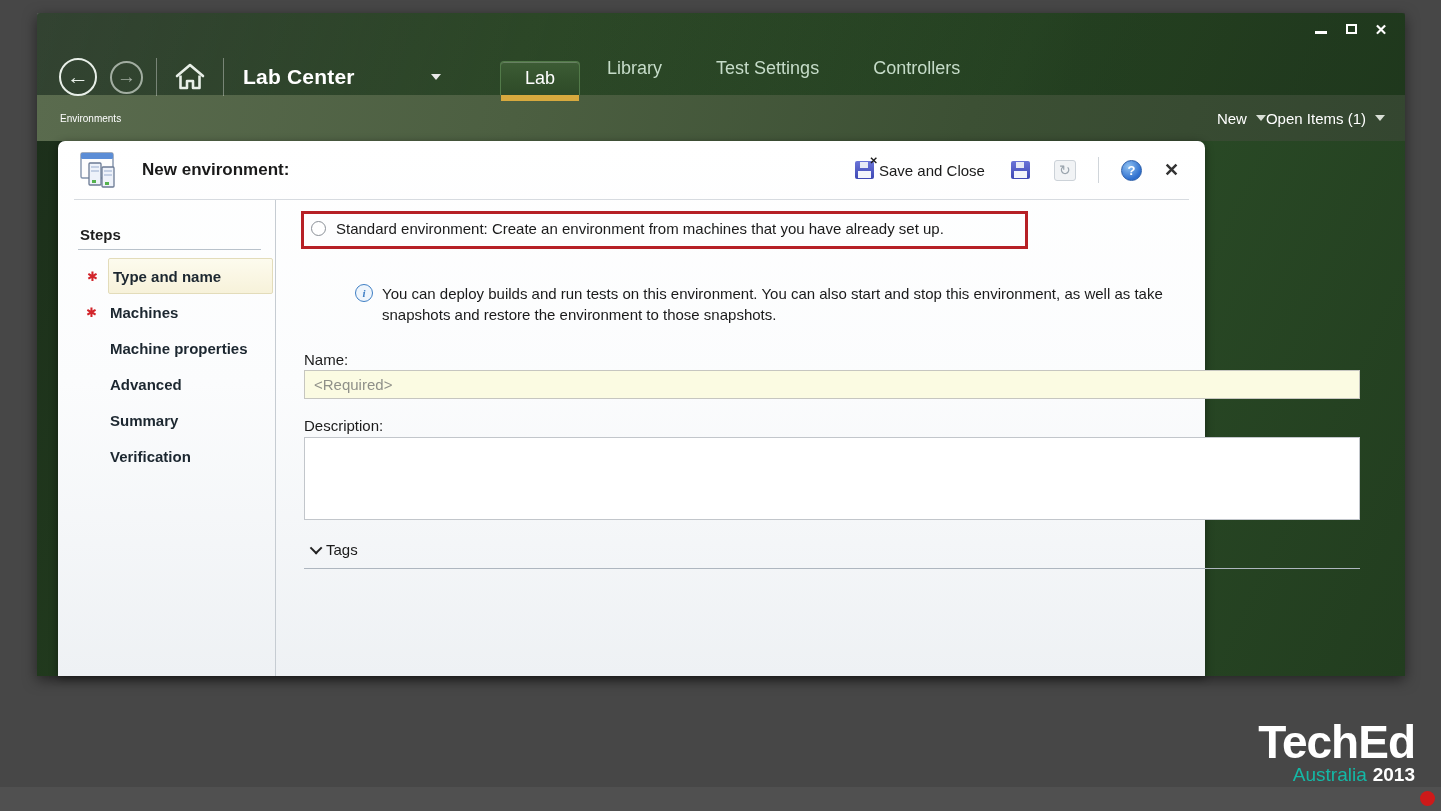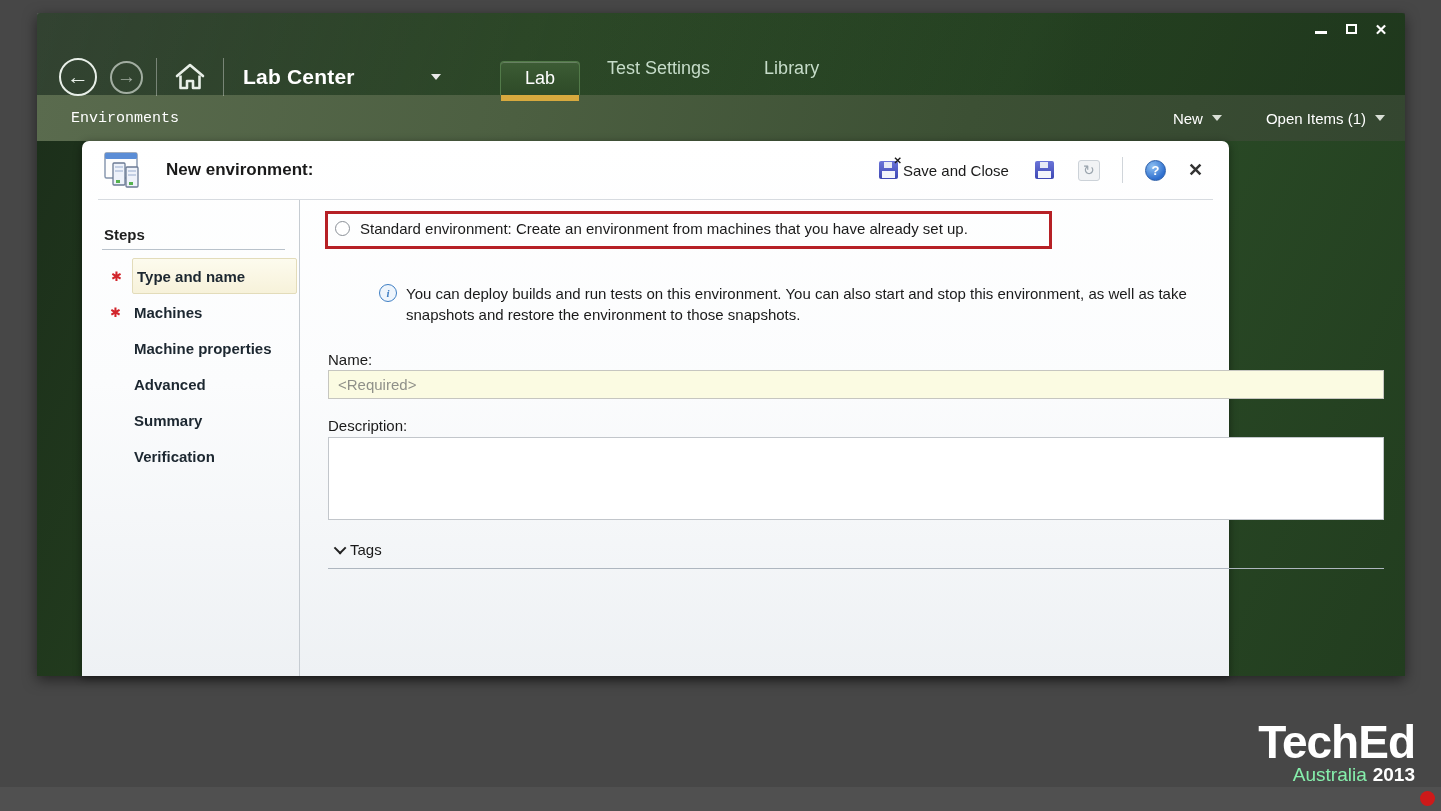--- a/index.html
+++ b/index.html
@@ -39,29 +39,29 @@
   .tab.active { position:relative; color:#fff; padding:0 24px;
     background:linear-gradient(#3d5c35, #33512c 60%, #2e4a28);
     border:1px solid #527a49; border-bottom:none; border-radius:4px 4px 0 0;
     box-shadow:inset 0 1px 0 rgba(255,255,255,.22);margin-top:20px; }
   .tab.active::after { content:""; position:absolute; left:0; right:0; bottom:-6px; height:6px; background:#d7a93e; }
 
   
   .env-bar { position:absolute; left:0; top:82px; width:100%; height:46px;
     background:linear-gradient(103deg,#5a6b4e 0%, #4c5f41 35%, #3c5034 68%, #344630 100%);
     display:flex; align-items:center; z-index:2; }
-  .env-title { color:#fff; font-size:15px; margin-left:34px;font-family:Liberation Mono, monospace; }
-  .env-right { margin-left:auto; display:flex; align-items:center; gap:44px; margin-right:20px; }
+  .env-title { color:#fff; font-size:10px; margin-left:23px; }
+  .env-right { margin-left:auto; display:flex; align-items:center; margin-right:20px; }
   .env-menu { display:flex; align-items:center; gap:9px; color:#fff; font-size:15px; cursor:default; }
   .env-menu .caret-down { border-top-color:#d9dfd6; }
 
   
   .dialog { position:absolute; left:21px; top:128px; width:1147px; height:535px;
     background:linear-gradient(#ffffff 0%, #fbfcfd 45%, #eef1f4 100%);
-    border-radius:7px 7px 0 0; box-shadow:0 2px 9px rgba(0,0,0,.45); z-index:6;margin-left:24px; }
+    border-radius:7px 7px 0 0; box-shadow:0 2px 9px rgba(0,0,0,.45); z-index:6; }
 
   .dialog-header { position:absolute; left:0; top:0; right:0; height:58px; display:flex; align-items:center; padding:0 18px; }
   .dialog-icon { width:42px; height:38px; margin-left:2px; }
   .dialog-title { font-size:17px; font-weight:bold; color:#1a1a1a; margin-left:22px; }
   .header-rule { position:absolute; left:16px; right:16px; top:58px; height:1px; background:#d7dbe0; }
 
   .dlg-toolbar { margin-left:auto; display:flex; align-items:center; }
   .tb-btn { display:flex; align-items:center; gap:5px; font-size:15px; color:#1a1a1a; cursor:default; }
   .floppy { position:relative; width:19px; height:18px; }
   .floppy .body { position:absolute; inset:0; background:linear-gradient(#6a74d8,#3d47b4); border-radius:2px; }
@@ -119,21 +119,21 @@
   .chev-down { width:9px; height:9px; border-left:2.5px solid #222; border-bottom:2.5px solid #222;
     transform:rotate(-45deg) translateY(-2px); }
   .tags-label { font-size:15px; color:#1a1a1a; }
   .tags-rule { position:absolute; left:27px; top:369px; width:1056px; height:1px; background:#aeb6bf; }
 
   
   .bottom-strip { position:absolute; left:0; bottom:0; width:100%; height:24px; background:rgba(255,255,255,.05); }
   .teched { position:absolute; right:26px; top:718px; text-align:right; }
   .teched-brand { color:#fff; font-size:46px; font-weight:bold; letter-spacing:-1px; line-height:1.05; }
   .teched-sub { margin-top:-2px; font-size:19px; }
-  .teched-region { color:#86efac; font-weight:normal; margin-right:6px; }
+  .teched-region { color:#14b8a6; font-weight:normal; margin-right:6px; }
   .teched-year { color:#fff; font-weight:bold; }
   .red-dot { position:absolute; left:1420px; top:791px; width:15px; height:15px; border-radius:50%; background:#ce1a1a; }
 </style>
 </head>
 <body>
 
 <div class="stage">
 
   <div class="app-window">
 
@@ -157,22 +157,23 @@
           <path d="M6.5 13.5 V26 H13 V19 H19 V26 H25.5 V13.5" fill="none" stroke="#e8efe8" stroke-width="2.6" stroke-linejoin="round"></path>
         </svg>
       </div>
       <div class="nav-sep"></div>
       <div class="app-title">Lab Center</div>
       <div class="caret-down title-caret"></div>
     </div>
 
     <div class="tabs-row">
       <div class="tab active">Lab</div>
+      <div class="tab">Library</div>
       <div class="tab">Test Settings</div>
-      <div class="tab">Library</div>
+      <div class="tab">Controllers</div>
     </div>
 
     <div class="env-bar">
       <div class="env-title">Environments</div>
       <div class="env-right">
         <div class="env-menu">
           <span>New</span>
           <span class="caret-down"></span>
         </div>
         <div class="env-menu">

